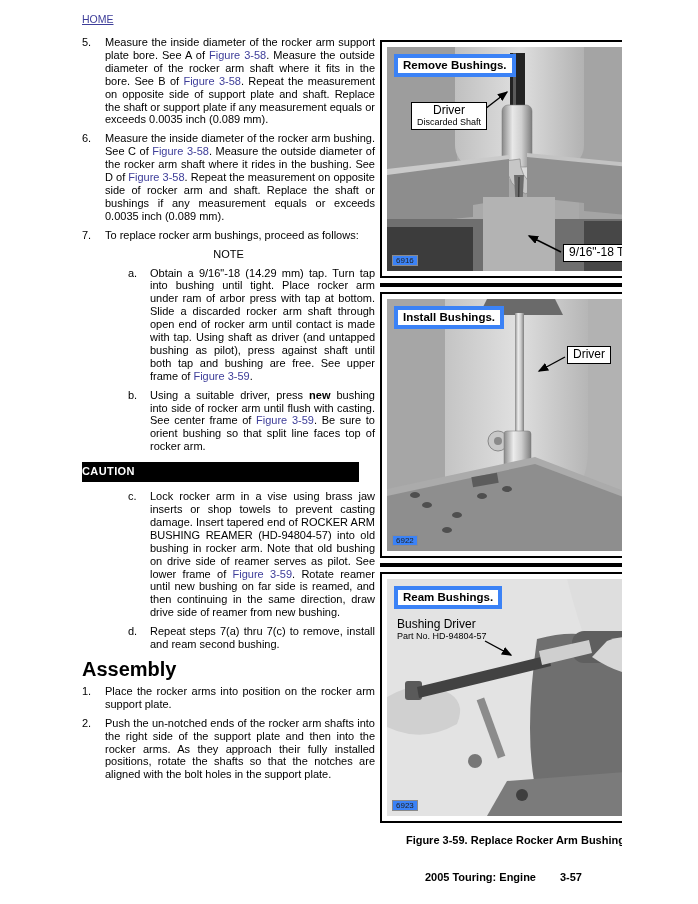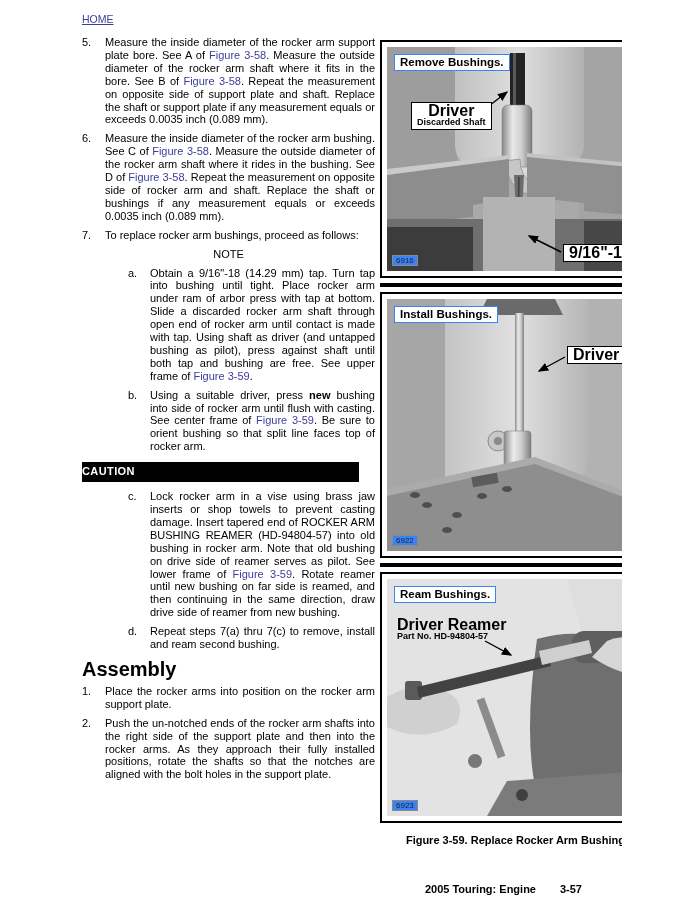--- a/index.html
+++ b/index.html
@@ -27,34 +27,34 @@
            width:277px;padding:3px 0 4px;margin:9px 0 8px;font-size:11px;letter-spacing:.4px;}
   .caution-text{font-weight:bold;text-align:justify;margin:0 0 7px;}
   .assembly{font-size:20px;font-weight:bold;margin:12px 0 9px;}
 
   
   .right-col{position:absolute;left:380px;top:40px;width:277px;}
   .frame{border:2px solid #000;background:#fff;padding:5px;}
   .photo{position:relative;width:263px;background:#b9b9b9;overflow:hidden;}
   .photo .art{position:absolute;left:0;top:0;width:100%;height:100%;}
   .arrows{position:absolute;left:0;top:0;width:100%;height:100%;z-index:2;}
-  .ftitle{position:absolute;top:7px;left:7px;background:#fff;border:1px solid #3b82f6;
+  .ftitle{position:absolute;top:7px;left:7px;background:#fff;border:4px solid #3b82f6;
           padding:1px 5px 2px;font-weight:bold;font-size:11.5px;z-index:3;white-space:nowrap;}
   .callout{position:absolute;z-index:3;background:#fff;border:1px solid #000;
            text-align:center;padding:1px 5px 2px;white-space:nowrap;}
   .callout.noborder{border:none;background:transparent;text-align:left;padding:0;}
-  .co-main{font-weight:bold;font-size:16px;line-height:13px;}
-  .co-sub{font-weight:bold;font-size:9px;line-height:10px;}
+  .co-main{font-weight:normal;font-size:12px;line-height:13px;}
+  .co-sub{font-weight:normal;font-size:9px;line-height:10px;}
   .pid{position:absolute;left:5px;bottom:5px;background:#3b82f6;color:#222;
        font-size:8px;padding:0 3px;z-index:3;border:1px solid #8a8a8a;}
   .sep{height:4px;background:#000;margin:5px 0;}
   .fig-caption{text-align:center;font-weight:bold;font-size:11px;margin-top:11px;}
 
   
-  .footer{position:absolute;top:871px;right:40px;font-weight:bold;font-size:11px;margin-top:12px;}
+  .footer{position:absolute;top:871px;right:40px;font-weight:bold;font-size:11px;}
   .footer .pgnum{margin-left:24px;}
 </style>
 </head>
 <body>
 
 <div class="page">
 
   <a class="home">HOME</a>
 
   <div class="left-col">
@@ -245,21 +245,21 @@
         <svg class="arrows" viewBox="0 0 263 237">
           <defs>
             <marker id="ah3" markerWidth="9" markerHeight="8" refX="6.5" refY="3" orient="auto">
               <path d="M0,0 L7.5,3 L0,6 Z" fill="#000"></path>
             </marker>
           </defs>
           <line x1="98" y1="62" x2="124" y2="76" stroke="#000" stroke-width="1.4" marker-end="url(#ah3)"></line>
         </svg>
         <div class="ftitle">Ream Bushings.</div>
         <div class="callout noborder" style="left:10px;top:39px;">
-          <div class="co-main">Driver Reamer</div>
+          <div class="co-main">Bushing Driver</div>
           <div class="co-sub">Part No. HD-94804-57</div>
         </div>
         <div class="pid">6923</div>
       </div>
     </div>
 
     <div class="fig-caption">Figure 3-59. Replace Rocker Arm Bushings</div>
   </div>
 
   <div class="footer">

